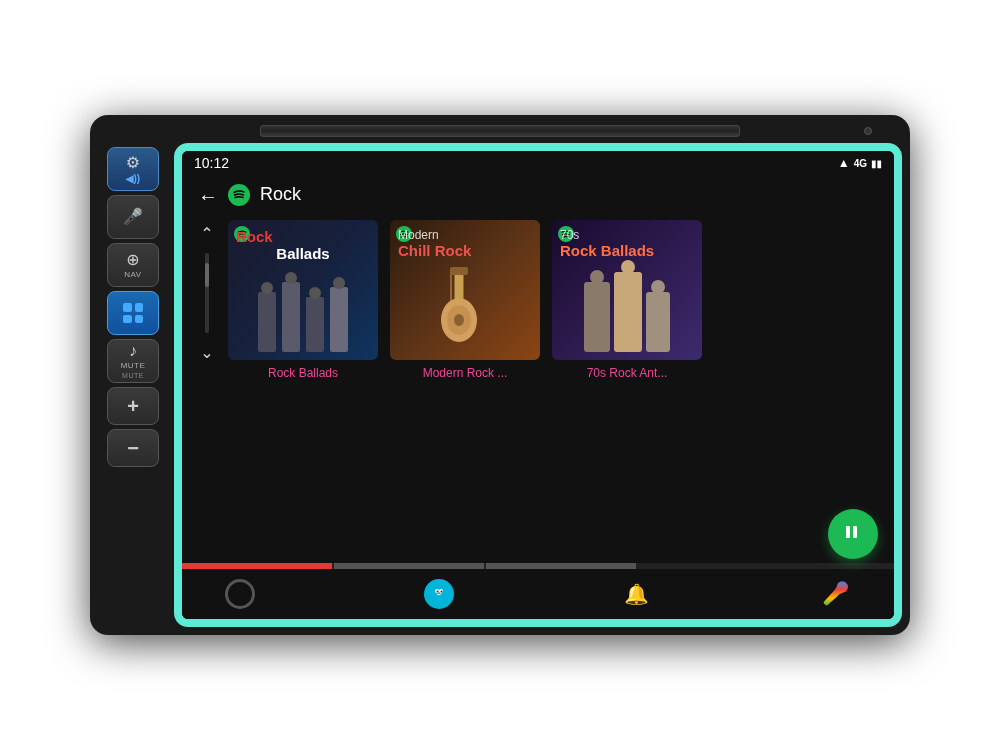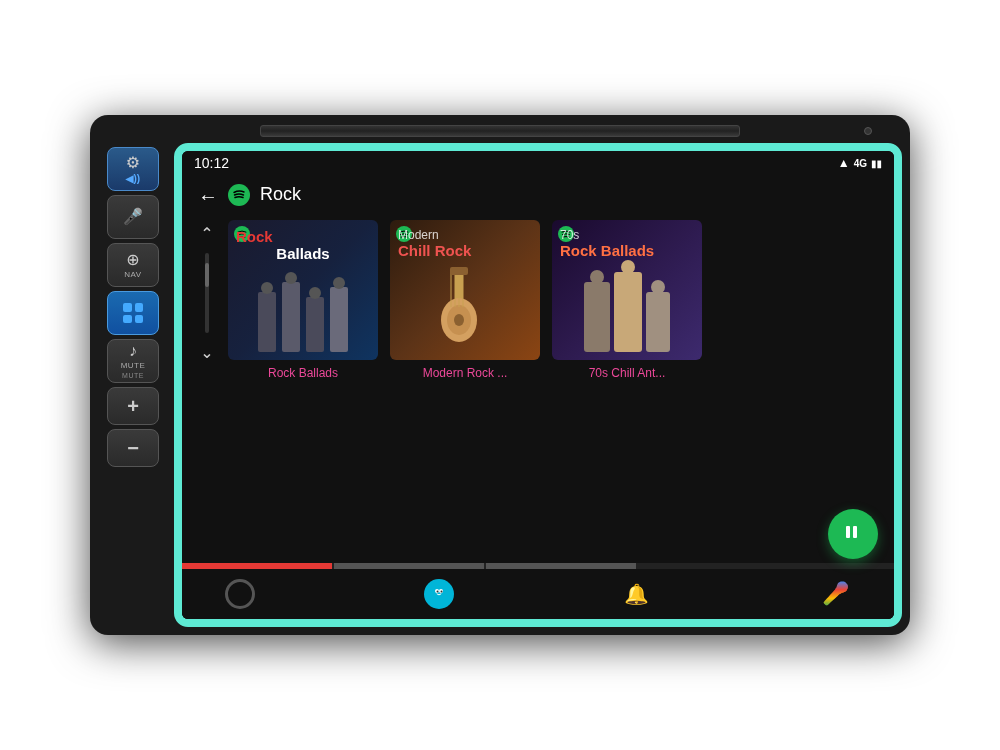--- a/index.html
+++ b/index.html
@@ -661,21 +661,21 @@
                     <div style="font-size:12px;color:rgba(255,255,255,0.8);">70s</div>
                     <div style="font-size:15px;font-weight:bold;color:#ff7043;">Rock Ballads</div>
                   </div>
                   <div class="queen-figure">
                     <div class="queen-person qp1" style="width:26px;height:70px;"></div>
                     <div class="queen-person qp2" style="width:28px;height:80px;"></div>
                     <div class="queen-person qp3" style="width:24px;height:60px;"></div>
                   </div>
                 </div>
               </div>
-              <span class="playlist-name">70s Chill Ant...</span>
+              <span class="playlist-name">70s Rock Ant...</span>
             </div>
           </div>
 
           <div class="fab-button">
             <span class="fab-icon">
               <svg width="20" height="20" viewBox="0 0 20 20">
                 <rect x="3" y="4" width="4" height="12" rx="1" fill="white"></rect>
                 <rect x="10" y="4" width="4" height="12" rx="1" fill="white"></rect>
               </svg>
             </span>

